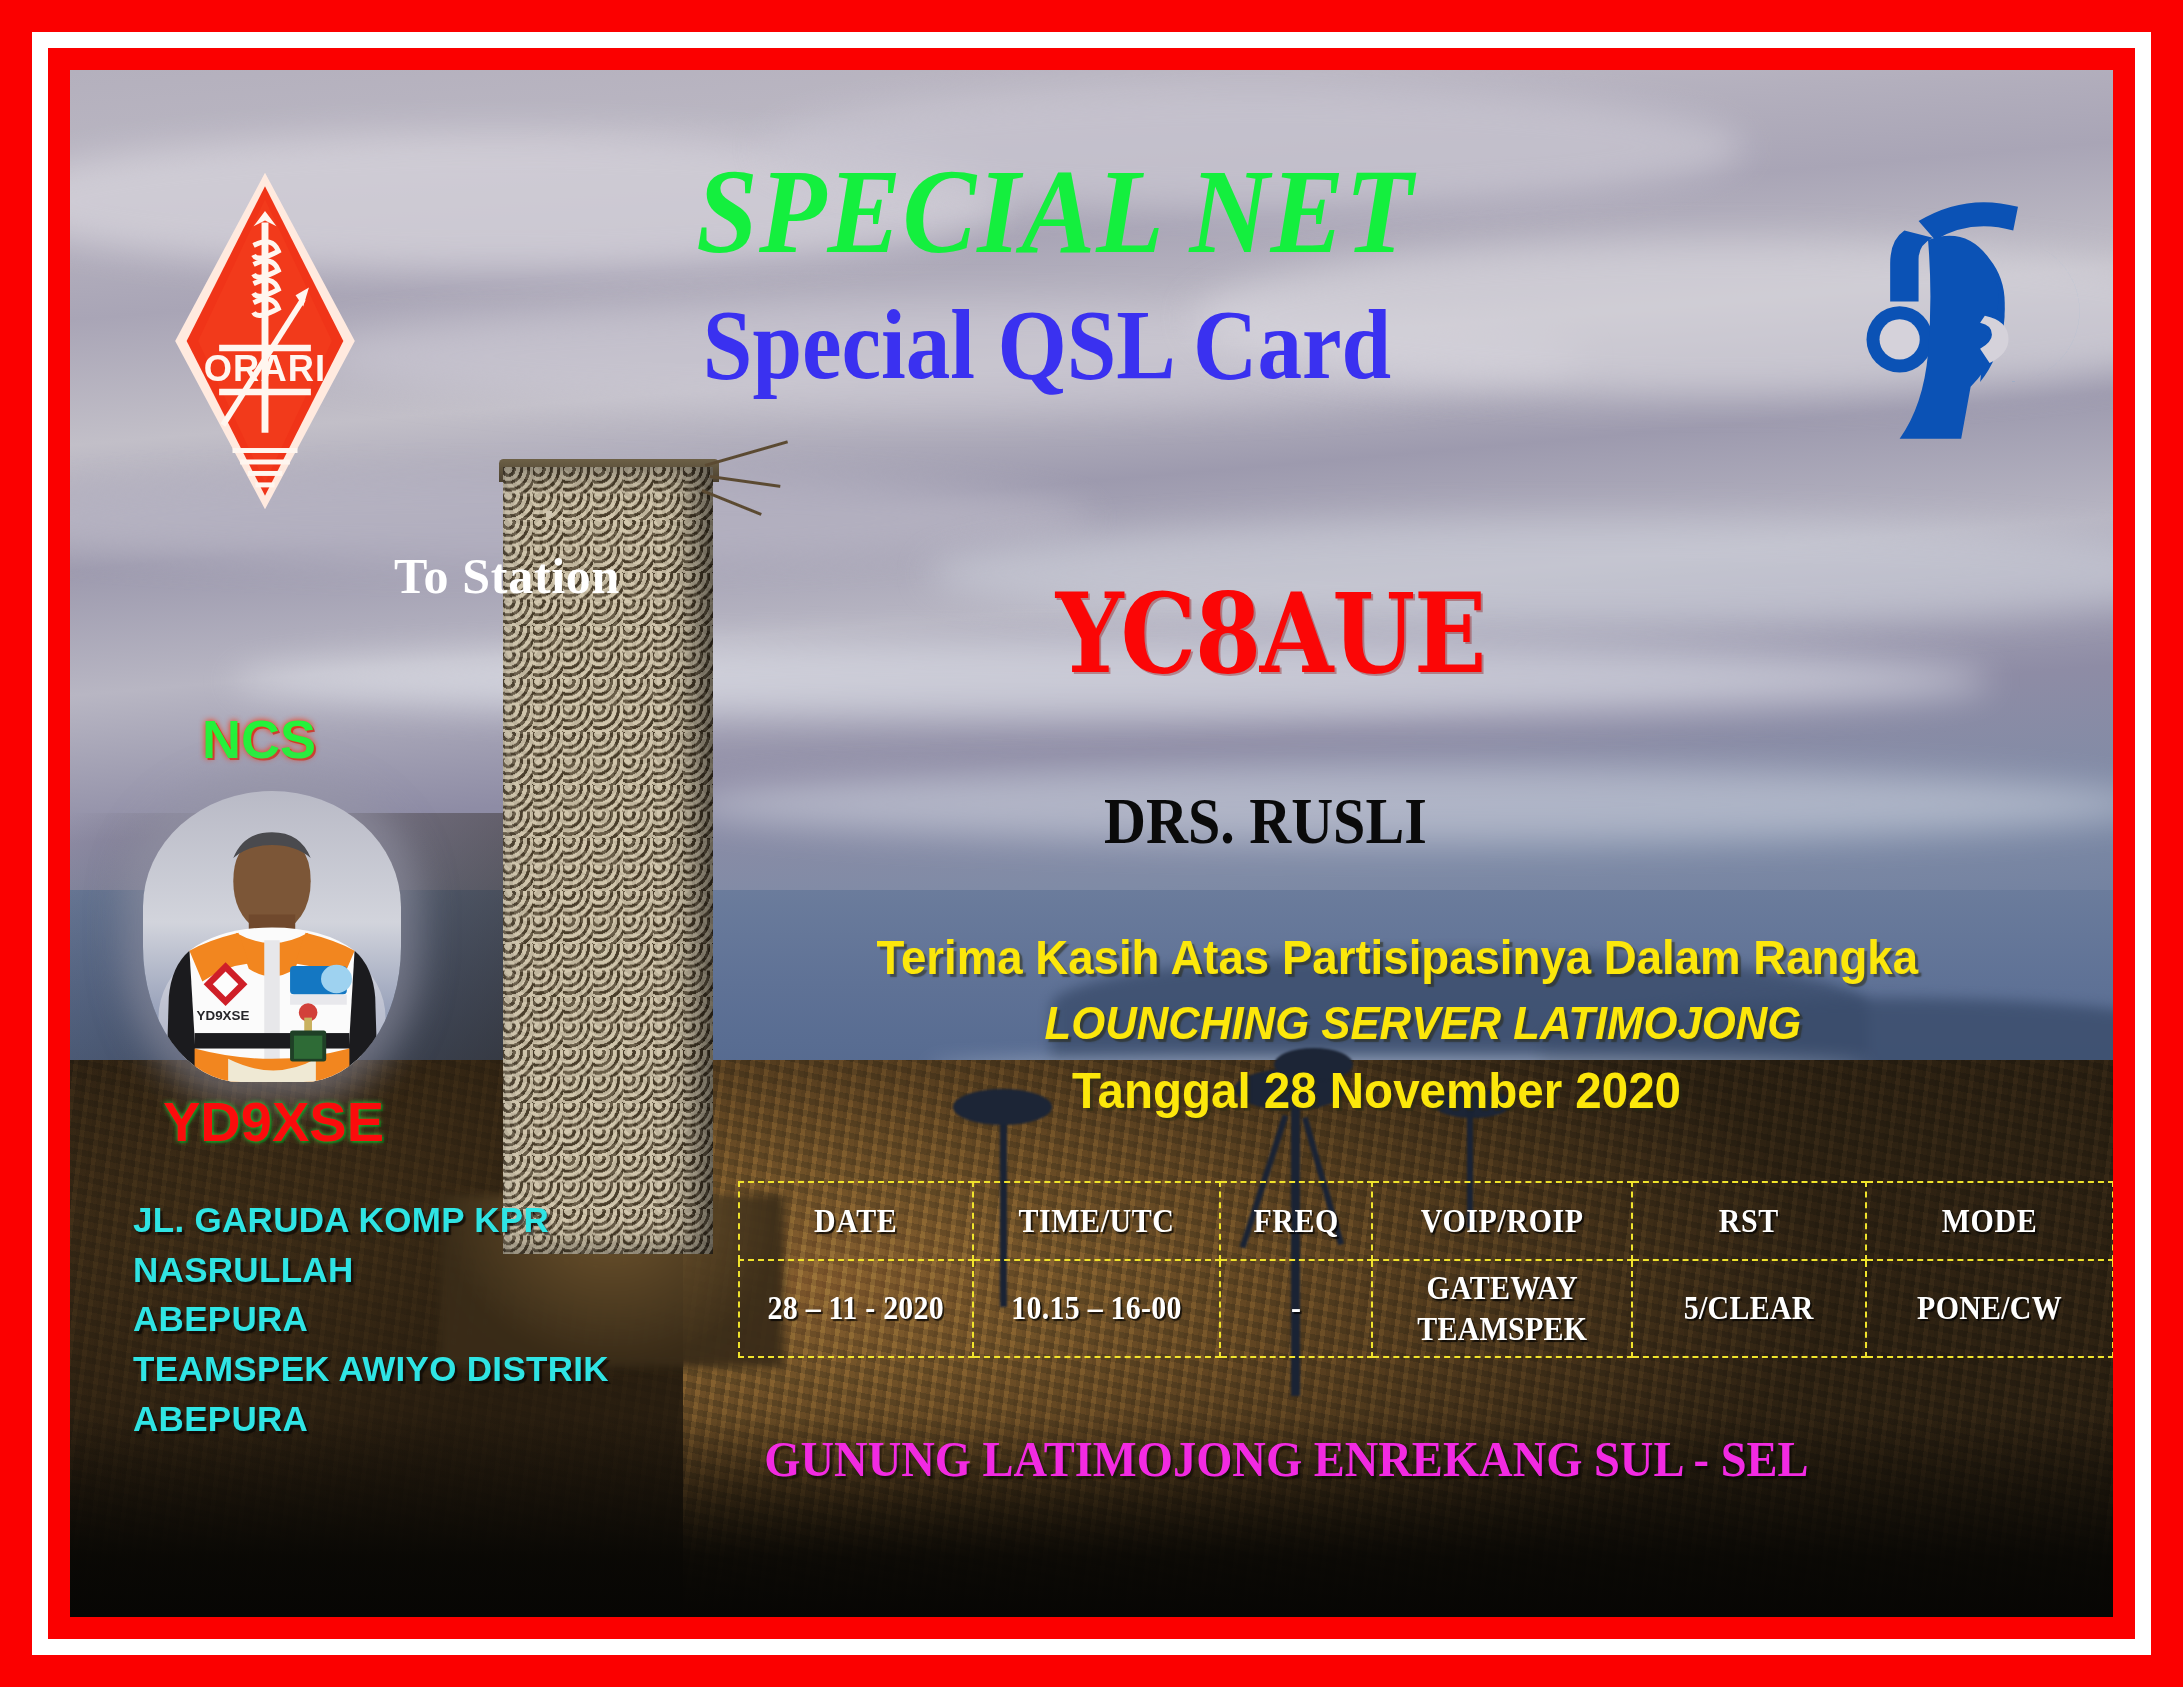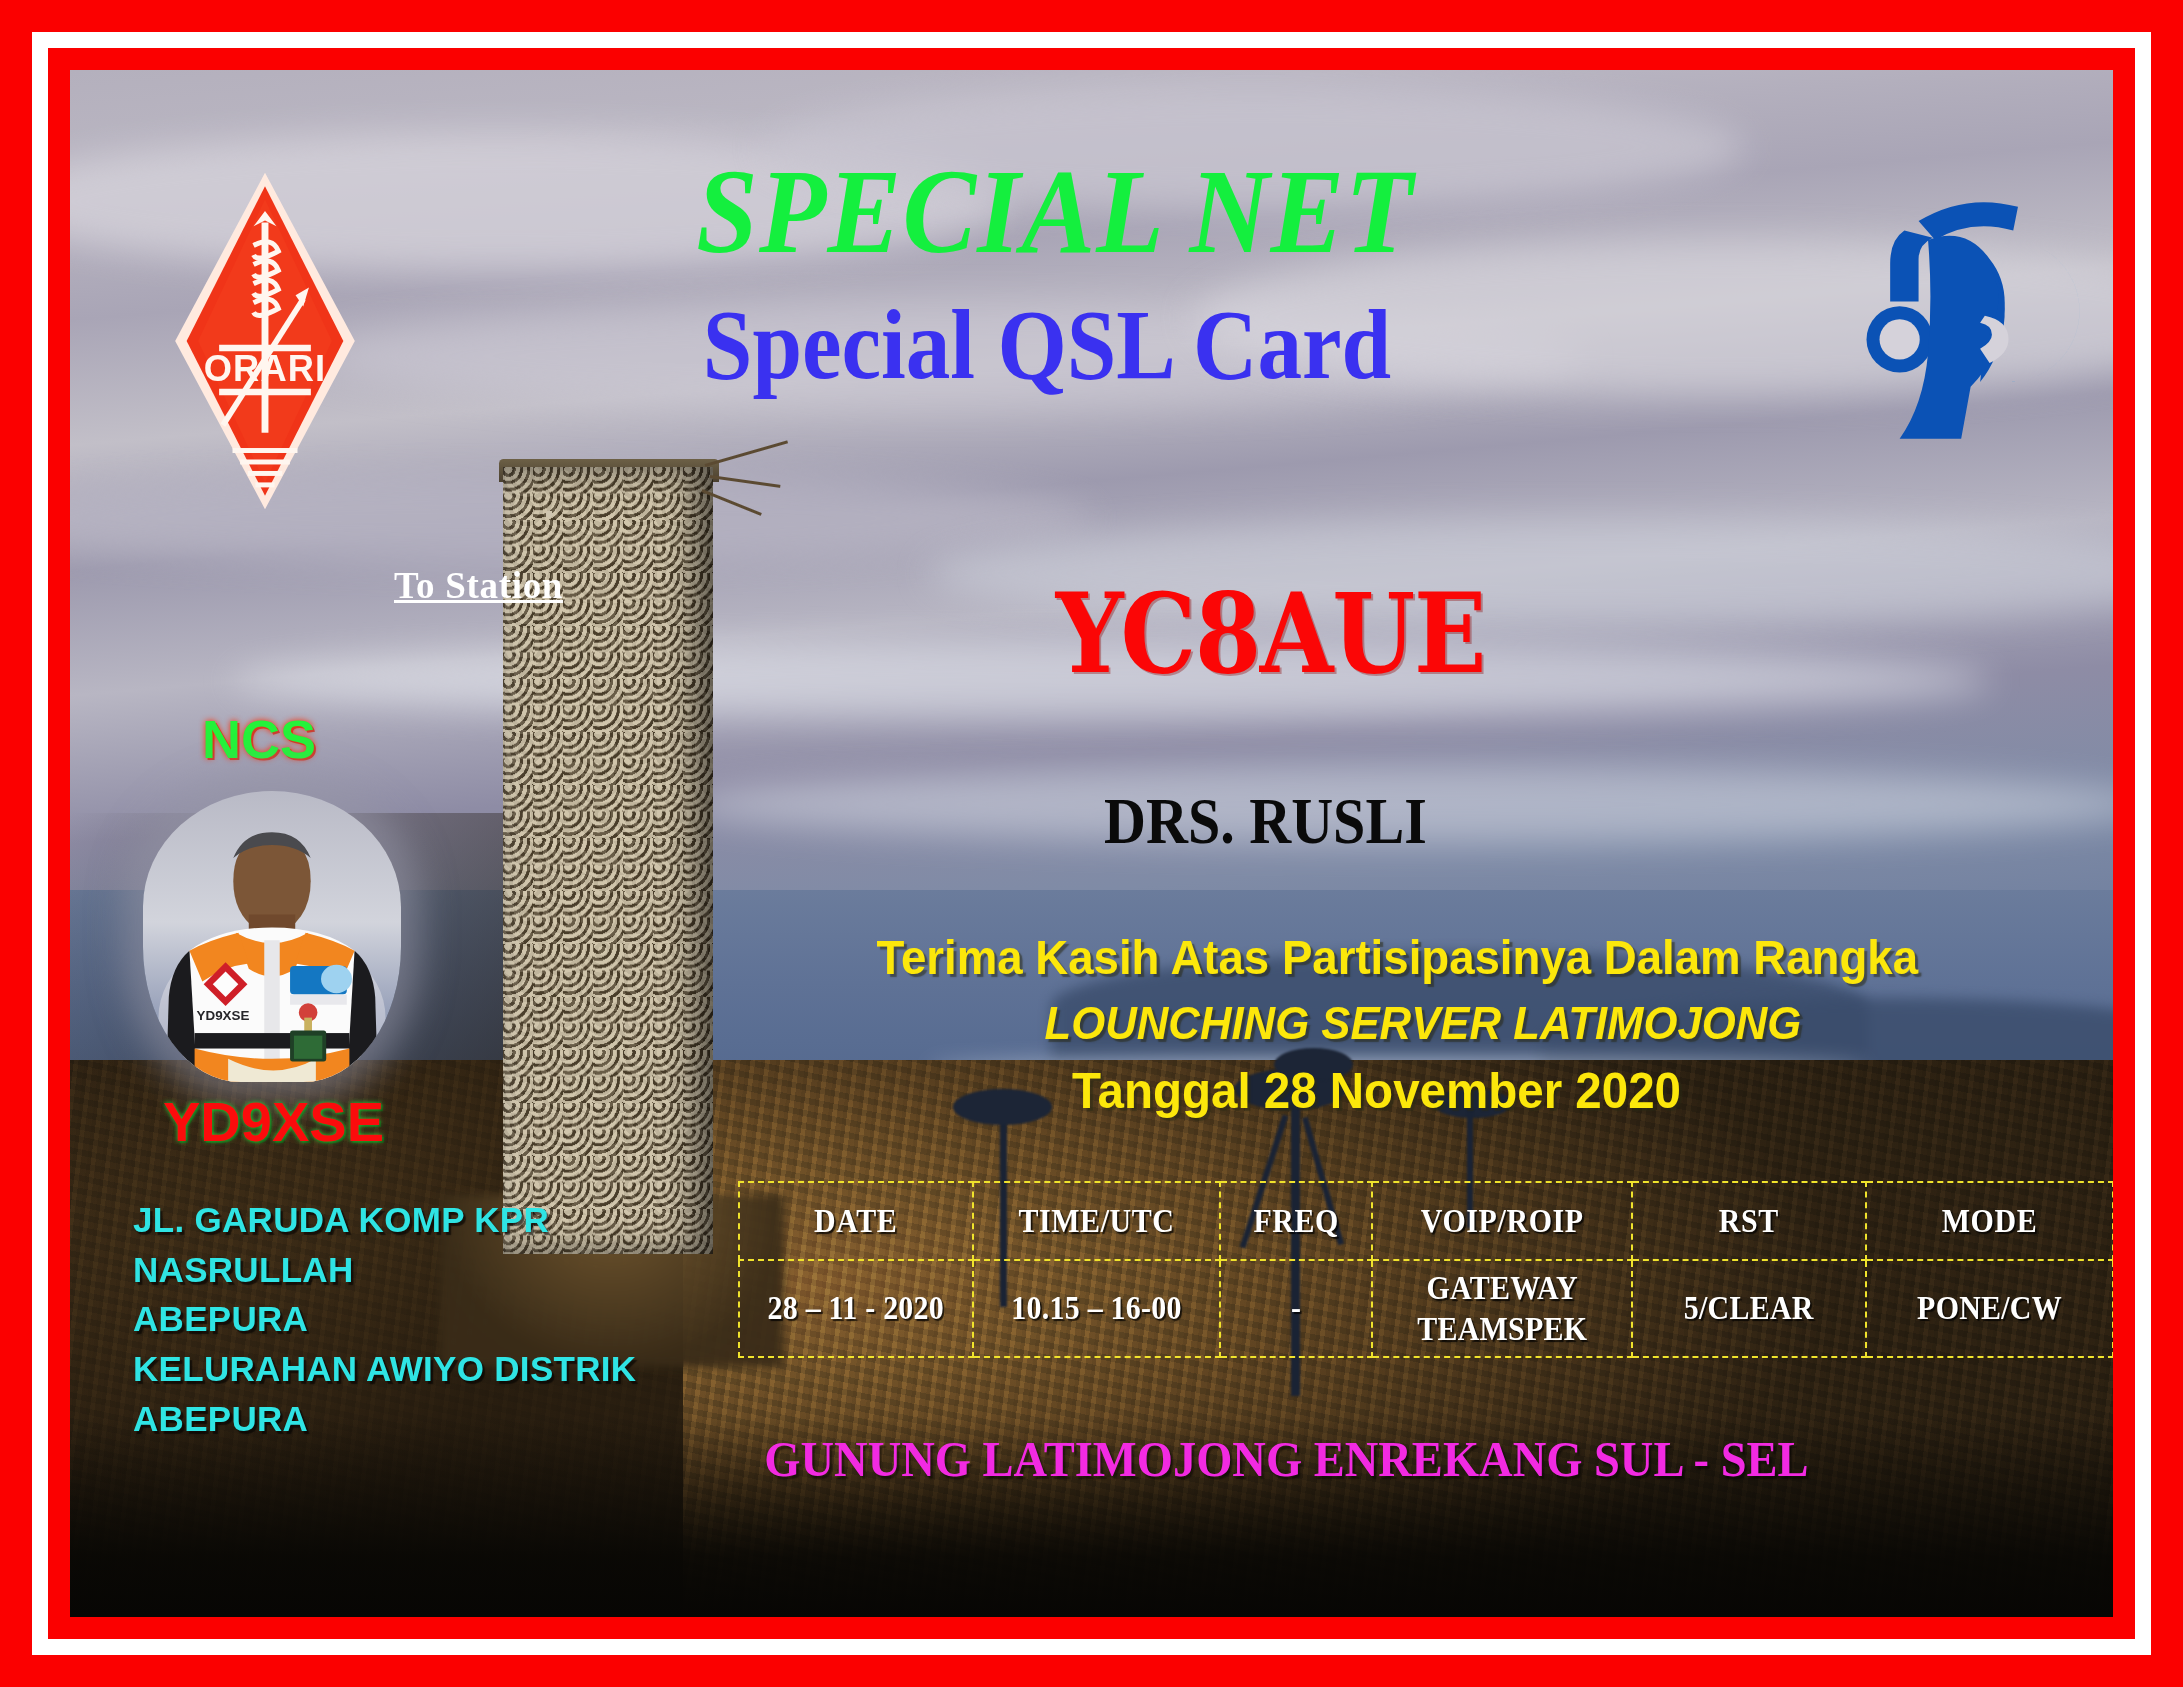--- a/index.html
+++ b/index.html
@@ -70,22 +70,22 @@
   .t{position:absolute;white-space:nowrap;}
 
   .title-net{left:0;right:0;top:73px;text-align:center;padding-right:79px;
      font-size:120px;font-weight:bold;font-style:italic;color:#14ef3e;
      font-family:"Liberation Serif",serif;letter-spacing:1.3px;
      transform:scaleX(.92);}
   .title-qsl{left:0;right:0;top:218px;text-align:center;padding-right:99px;
      font-size:99px;font-weight:bold;color:#3a31f0;
      font-family:"Liberation Serif",serif;transform:scaleX(.9);}
 
-  .tostation{left:324px;top:494px;font-size:37px;font-weight:bold;color:#ffffff;
-     font-family:"Liberation Serif",serif;letter-spacing:0.7px;text-decoration:underline;}
+  .tostation{left:324px;top:477px;font-size:50px;font-weight:bold;color:#ffffff;
+     font-family:"Liberation Serif",serif;letter-spacing:0.7px;}
 
   .callsign{left:979px;top:506px;font-size:98px;font-weight:bold;color:#fb0606;
      font-family:"DejaVu Serif",serif;letter-spacing:-1.3px;transform:scaleY(1.12) scaleX(.97);
      text-shadow:2px 2px 0 rgba(140,0,0,.35);}
 
   .opname{left:1012px;top:713px;font-size:66px;font-weight:bold;color:#0a0a0a;
      font-family:"Liberation Serif",serif;transform:scaleX(.88);}
 
   .thanks1{left:779px;top:860px;font-size:48px;font-weight:bold;color:#fce70b;
      font-family:"Liberation Sans",sans-serif;transform:scaleX(.95);
@@ -271,21 +271,21 @@
         <rect x="58.5" y="95" width="11" height="9" fill="#2e6b36"></rect>
       </svg>
     </div>
 
     <div class="t ycall">YD9XSE</div>
 
     <div class="addr">
       <div>JL. GARUDA KOMP KPR</div>
       <div>NASRULLAH</div>
       <div>ABEPURA</div>
-      <div>KELURAHAN AWIYO DISTRIK</div>
+      <div>TEAMSPEK AWIYO DISTRIK</div>
       <div>ABEPURA</div>
     </div>
 
     <table class="qtable">
       <tbody>
           <tr>
         <td class="h" style="width:17%">DATE</td>
         <td class="h" style="width:18%">TIME/UTC</td>
         <td class="h" style="width:11%">FREQ</td>
         <td class="h" style="width:19%">VOIP/ROIP</td>

